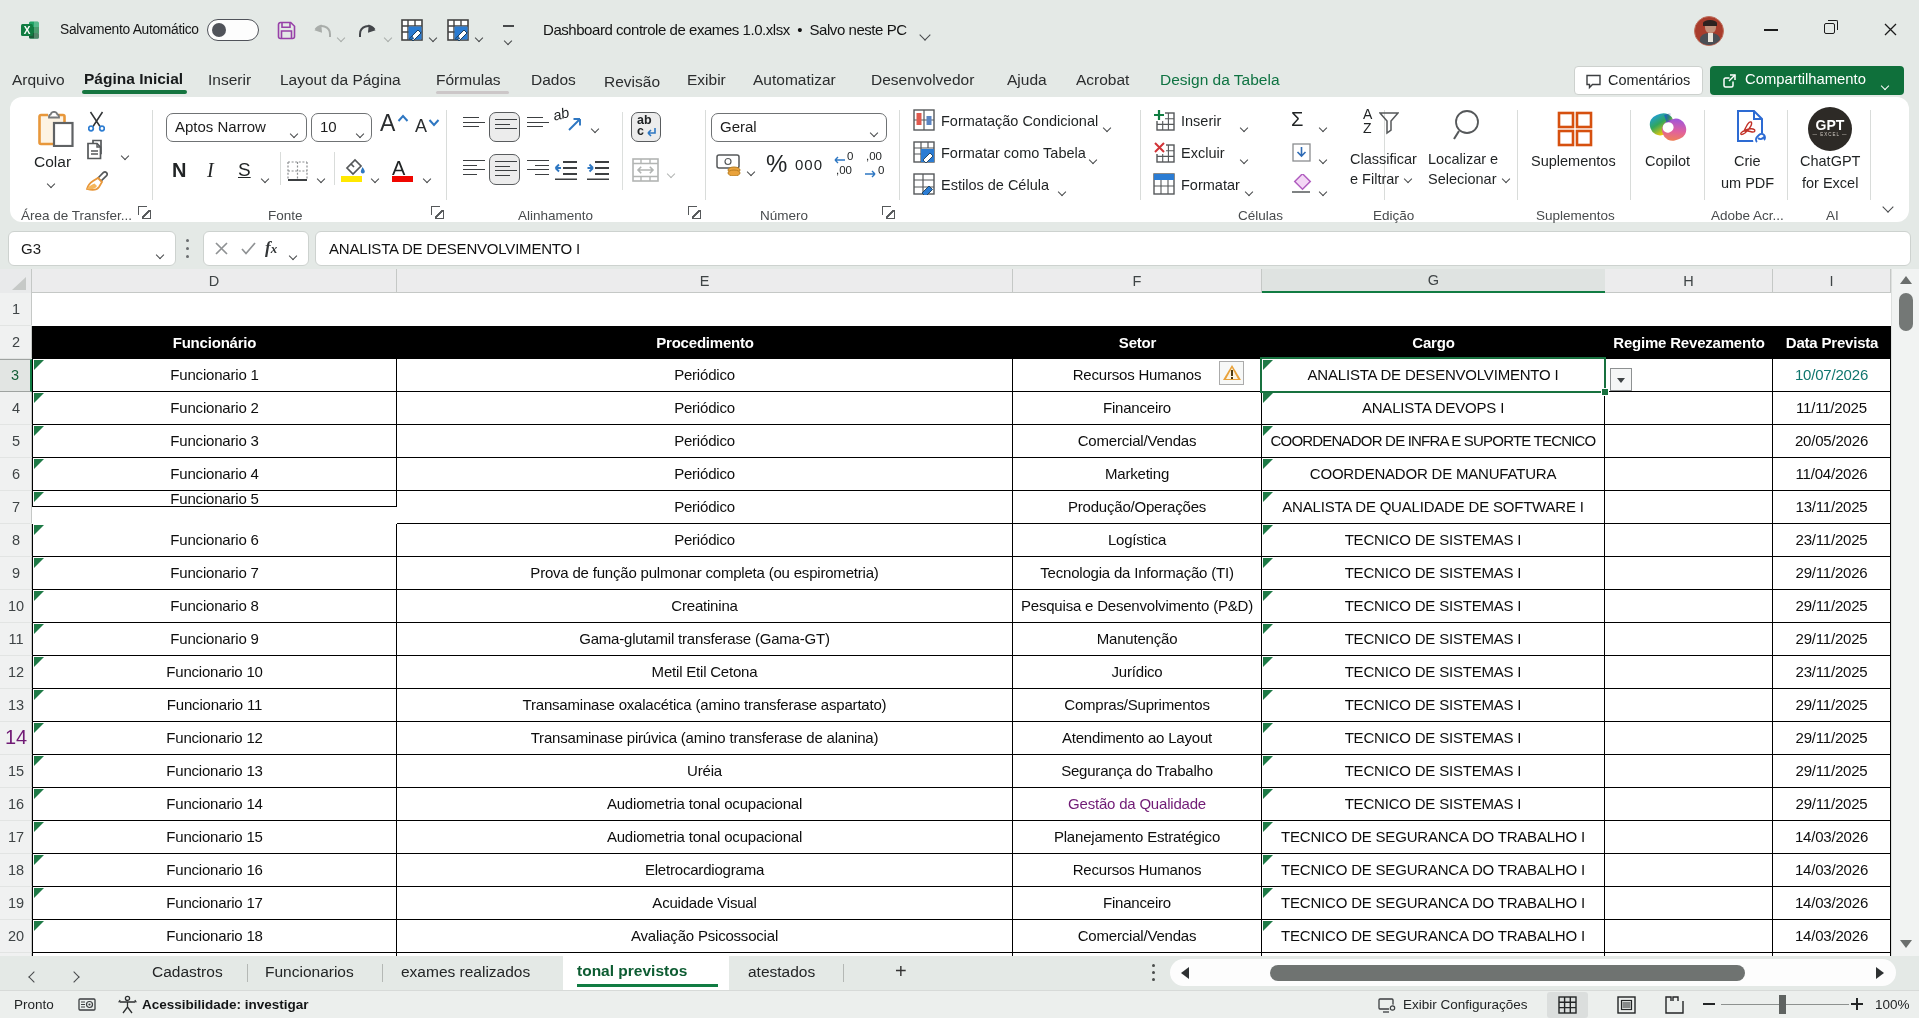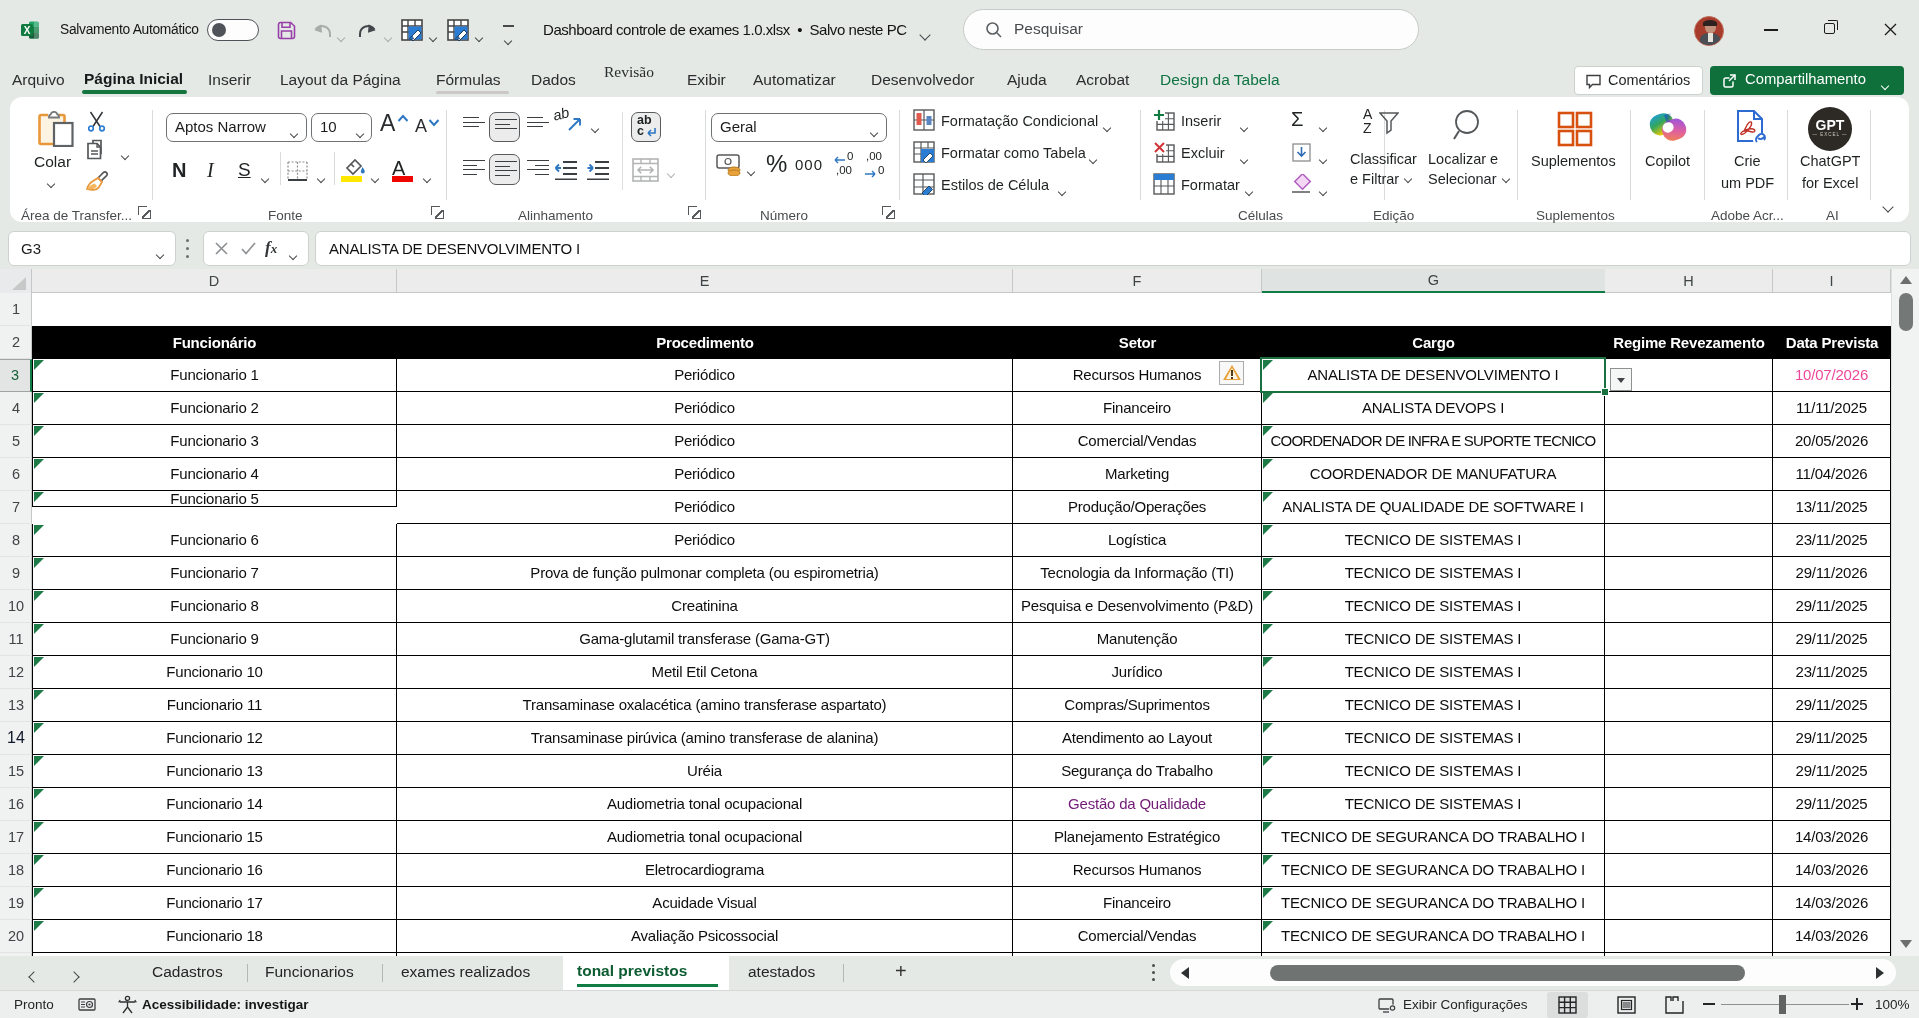--- a/index.html
+++ b/index.html
@@ -64,27 +64,20 @@
     <path d="M8.5 20.5 c0-2 1.5-3 3-3 l1 2.5z" fill="#2b7cd3" stroke="#1b3e5e" stroke-width=".8"></path>
   </svg>
   <div class="abs" style="left:476px;top:27px;"><span class="chevs"></span></div>
 
   <div class="abs" style="left:503px;top:25px;width:11px;height:2px;background:#47494b;"></div>
   <div class="abs" style="left:505px;top:30px;"><span class="chevs"></span></div>
 
   <div class="abs" style="left:543px;top:21px;font-size:15px;letter-spacing:-0.45px;color:#131313;">Dashboard controle de exames 1.0.xlsx&nbsp; •&nbsp; Salvo neste PC</div>
   <div class="abs" style="left:921px;top:25px;"><span class="chev"></span></div>
 
-  <div class="abs" style="left:963px;top:9px;width:456px;height:41px;background:#fdfdfd;border:1px solid #c6cbc8;border-radius:21px;">
-    <svg class="abs" style="left:21px;top:11px;" width="18" height="18" viewBox="0 0 18 18">
-      <circle cx="7.5" cy="7.5" r="5.5" fill="none" stroke="#5c6063" stroke-width="1.6"></circle>
-      <path d="M11.8 11.8 L16 16" stroke="#5c6063" stroke-width="1.6"></path>
-    </svg>
-    <div class="abs" style="left:50px;top:10px;font-size:15.5px;color:#474b4e;">Pesquisar</div>
-  </div>
 
   <div class="abs" style="left:1694px;top:16px;width:30px;height:30px;border-radius:50%;background:#a83c2c;overflow:hidden;border:1px solid #c0715f;">
     <div class="abs" style="left:9.5px;top:4px;width:11px;height:12px;border-radius:45%;background:#c2917c;"></div>
     <div class="abs" style="left:8px;top:2.5px;width:14px;height:6px;border-radius:50% 50% 0 0;background:#2e2220;"></div>
     <div class="abs" style="left:5px;top:16px;width:20px;height:14px;border-radius:45% 45% 0 0;background:#4a4e55;"></div>
     <div class="abs" style="left:12.5px;top:16px;width:5px;height:9px;background:#e8e3da;"></div>
   </div>
 
   <div class="abs" style="left:1764px;top:29px;width:14px;height:1.6px;background:#1b1b1b;"></div>
   <div class="abs" style="left:1824px;top:23px;width:11px;height:11px;border:1.3px solid #1b1b1b;border-radius:2px;"></div>
@@ -96,21 +89,21 @@
 
 <div class="abs" style="left:0;top:60px;width:1919px;height:40px;font-size:15.5px;color:#2b2d2e;">
   <div class="abs" style="left:12px;top:11px;">Arquivo</div>
   <div class="abs" style="left:84px;top:10px;font-weight:bold;color:#171a1b;">Página Inicial</div>
   <div class="abs" style="left:82px;top:29.5px;width:105px;height:4px;background:#15753f;border-radius:2px;"></div>
   <div class="abs" style="left:208px;top:11px;">Inserir</div>
   <div class="abs" style="left:280px;top:11px;">Layout da Página</div>
   <div class="abs" style="left:436px;top:11px;">Fórmulas</div>
   <div class="abs" style="left:436px;top:30.5px;width:73px;height:3px;background:#ccc7c8;border-radius:2px;"></div>
   <div class="abs" style="left:531px;top:11px;">Dados</div>
-  <div class="abs" style="left:604px;top:3px;font-family:Liberation Serif, serif;">Revisão</div>
+  <div class="abs" style="left:604px;top:13px;">Revisão</div>
   <div class="abs" style="left:687px;top:11px;">Exibir</div>
   <div class="abs" style="left:753px;top:11px;">Automatizar</div>
   <div class="abs" style="left:871px;top:11px;">Desenvolvedor</div>
   <div class="abs" style="left:1007px;top:11px;">Ajuda</div>
   <div class="abs" style="left:1076px;top:11px;">Acrobat</div>
   <div class="abs" style="left:1160px;top:11px;color:#0f7342;">Design da Tabela</div>
 
   <div class="abs" style="left:1574px;top:6px;width:129px;height:29px;background:#fff;border:1px solid #cdd1ce;border-radius:4px;">
     <svg class="abs" style="left:10px;top:6px;" width="17" height="17" viewBox="0 0 17 17">
       <path d="M2 2.5 h13 v9 h-7.5 l-3 3 v-3 H2 z" fill="none" stroke="#3c3f41" stroke-width="1.4"></path>
@@ -510,22 +503,22 @@
       ">10</div>
       <div class="abs ctr" style="left:0;top:353.5px;width:32px;height:33px;font-size:14.5px;
       color:#3f4446;border-bottom:1px solid #e2e4e3;
       ">11</div>
       <div class="abs ctr" style="left:0;top:386.5px;width:32px;height:33px;font-size:14.5px;
       color:#3f4446;border-bottom:1px solid #e2e4e3;
       ">12</div>
       <div class="abs ctr" style="left:0;top:419.5px;width:32px;height:33px;font-size:14.5px;
       color:#3f4446;border-bottom:1px solid #e2e4e3;
       ">13</div>
-      <div class="abs ctr" style="left:0;top:452.5px;width:32px;height:33px;font-size:16px;
-      color:#0f172a;border-bottom:1px solid #e2e4e3;
+      <div class="abs ctr" style="left:0;top:452.5px;width:32px;height:33px;font-size:20px;
+      color:#701a75;border-bottom:1px solid #e2e4e3;
       ">14</div>
       <div class="abs ctr" style="left:0;top:485.5px;width:32px;height:33px;font-size:14.5px;
       color:#3f4446;border-bottom:1px solid #e2e4e3;
       ">15</div>
       <div class="abs ctr" style="left:0;top:518.5px;width:32px;height:33px;font-size:14.5px;
       color:#3f4446;border-bottom:1px solid #e2e4e3;
       ">16</div>
       <div class="abs ctr" style="left:0;top:551.5px;width:32px;height:33px;font-size:14.5px;
       color:#3f4446;border-bottom:1px solid #e2e4e3;
       ">17</div>
@@ -564,21 +557,21 @@
       <div class="abs ctr" style="left:1013px;top:89.5px;width:249px;height:33px;border-bottom:1px solid #000;border-right:1px solid #000;font-size:15px;letter-spacing:-0.2px;color:#0d0d0d;white-space:nowrap;">
         <span style="">Recursos Humanos</span>
       </div>
       <div class="abs ctr" style="left:1262px;top:89.5px;width:343px;height:33px;border-bottom:1px solid #000;border-right:1px solid #000;font-size:15px;letter-spacing:-0.2px;color:#0d0d0d;white-space:nowrap;">
         <div class="abs" style="left:1px;top:1px;width:0;height:0;border:5px solid transparent;border-top-color:#1e7a46;border-left-color:#1e7a46;"></div>
         <span style="">ANALISTA DE DESENVOLVIMENTO I</span>
       </div>
       <div class="abs ctr" style="left:1605px;top:89.5px;width:168px;height:33px;border-bottom:1px solid #000;border-right:1px solid #000;font-size:15px;letter-spacing:-0.2px;color:#0d0d0d;white-space:nowrap;">
         <span style=""></span>
       </div>
-      <div class="abs ctr" style="left:1773px;top:89.5px;width:118px;height:33px;border-bottom:1px solid #000;border-right:1px solid #000;font-size:15px;letter-spacing:-0.2px;color:#ec4899;white-space:nowrap;justify-content:center;">
+      <div class="abs ctr" style="left:1773px;top:89.5px;width:118px;height:33px;border-bottom:1px solid #000;border-right:1px solid #000;font-size:15px;letter-spacing:-0.2px;color:#0f766e;white-space:nowrap;justify-content:center;">
         <span style="">10/07/2026</span>
       </div>
       <div class="abs ctr" style="left:32px;top:122.5px;width:365px;height:33px;border-bottom:1px solid #000;border-left:1px solid #000;border-right:1px solid #000;font-size:15px;letter-spacing:-0.2px;color:#0d0d0d;white-space:nowrap;">
         <div class="abs" style="left:1px;top:1px;width:0;height:0;border:5px solid transparent;border-top-color:#1e7a46;border-left-color:#1e7a46;"></div>
         <span style="">Funcionario 2</span>
       </div>
       <div class="abs ctr" style="left:397px;top:122.5px;width:616px;height:33px;border-bottom:1px solid #000;border-right:1px solid #000;font-size:15px;letter-spacing:-0.2px;color:#0d0d0d;white-space:nowrap;">
         <span style="">Periódico</span>
       </div>
       <div class="abs ctr" style="left:1013px;top:122.5px;width:249px;height:33px;border-bottom:1px solid #000;border-right:1px solid #000;font-size:15px;letter-spacing:-0.2px;color:#0d0d0d;white-space:nowrap;">

